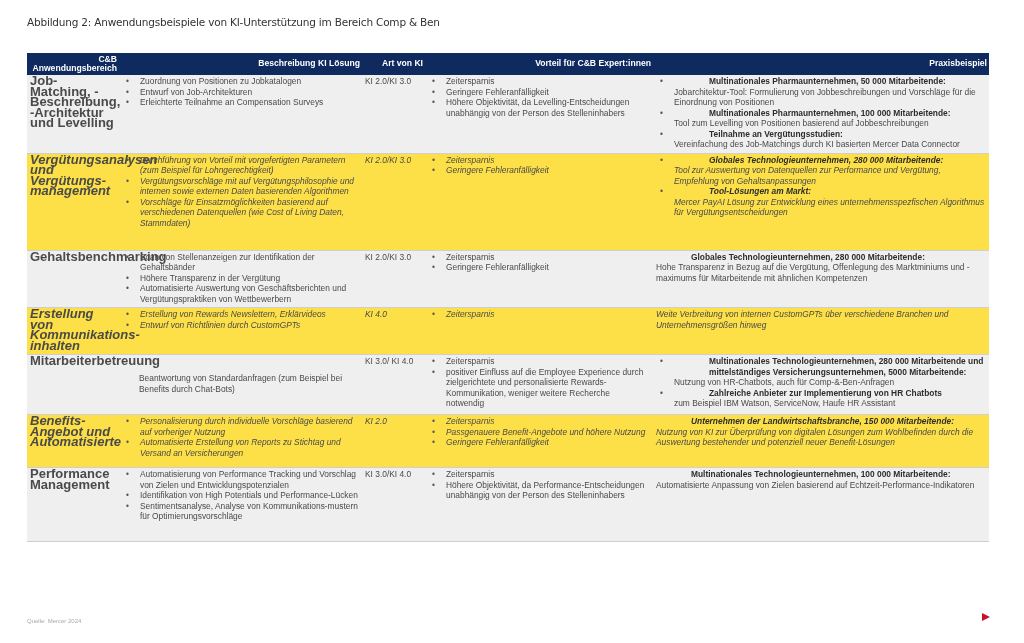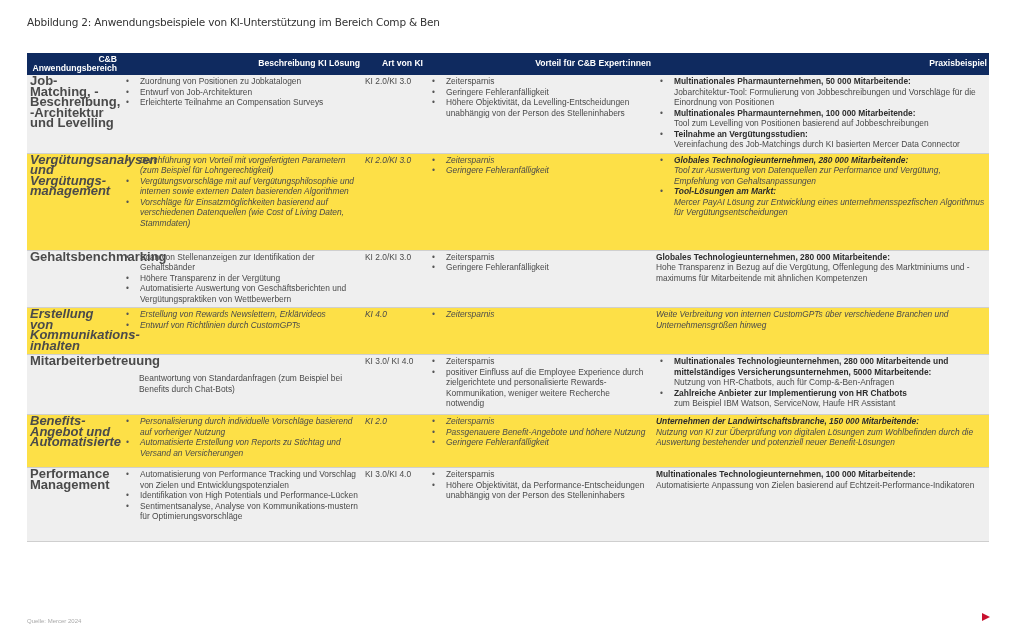--- a/index.html
+++ b/index.html
@@ -13,21 +13,21 @@
                   padding: 1px 2px; font-size: 8.6px; line-height: 9.5px; height: 20px; }
   table.main td { vertical-align: top; padding: 1px 3px 3px 3px; color: #4a4a4a; }
   table.main tr.odd td { background: #efefef; }
   table.main tr.even td { background: #fde047; font-style: italic; }
   table.main tr.row td { border-bottom: 1px solid #cfcfcf; }
   td.area { font-weight: bold; color: #2d2d2d; font-size: 13px; }
   ul { margin: 0; padding: 0 0 0 18px; list-style: none; }
   ul li { position: relative; }
   ul li::before { content: "•"; position: absolute; left: -14px; color: #555; }
   .plain { margin: 17px; }
-  .pb-title { font-weight: bold; color: #2d2d2d; }
+  .pb-title { font-weight: bold; color: #2d2d2d; margin-left: 35px; }
   .footer-source { position: absolute; left: 27px; top: 618px; font-size: 6px; color: #aaa; }
   .next-arrow { position: absolute; left: 982px; top: 613px; width: 0; height: 0;
                 border-top: 4.5px solid transparent; border-bottom: 4.5px solid transparent;
                 border-left: 8px solid #c8102e; }
 </style>
 </head>
 <body>
 
 <div class="caption">Abbildung 2: Anwendungsbeispiele von KI-Unterstützung im Bereich Comp &amp; Ben</div>
 

